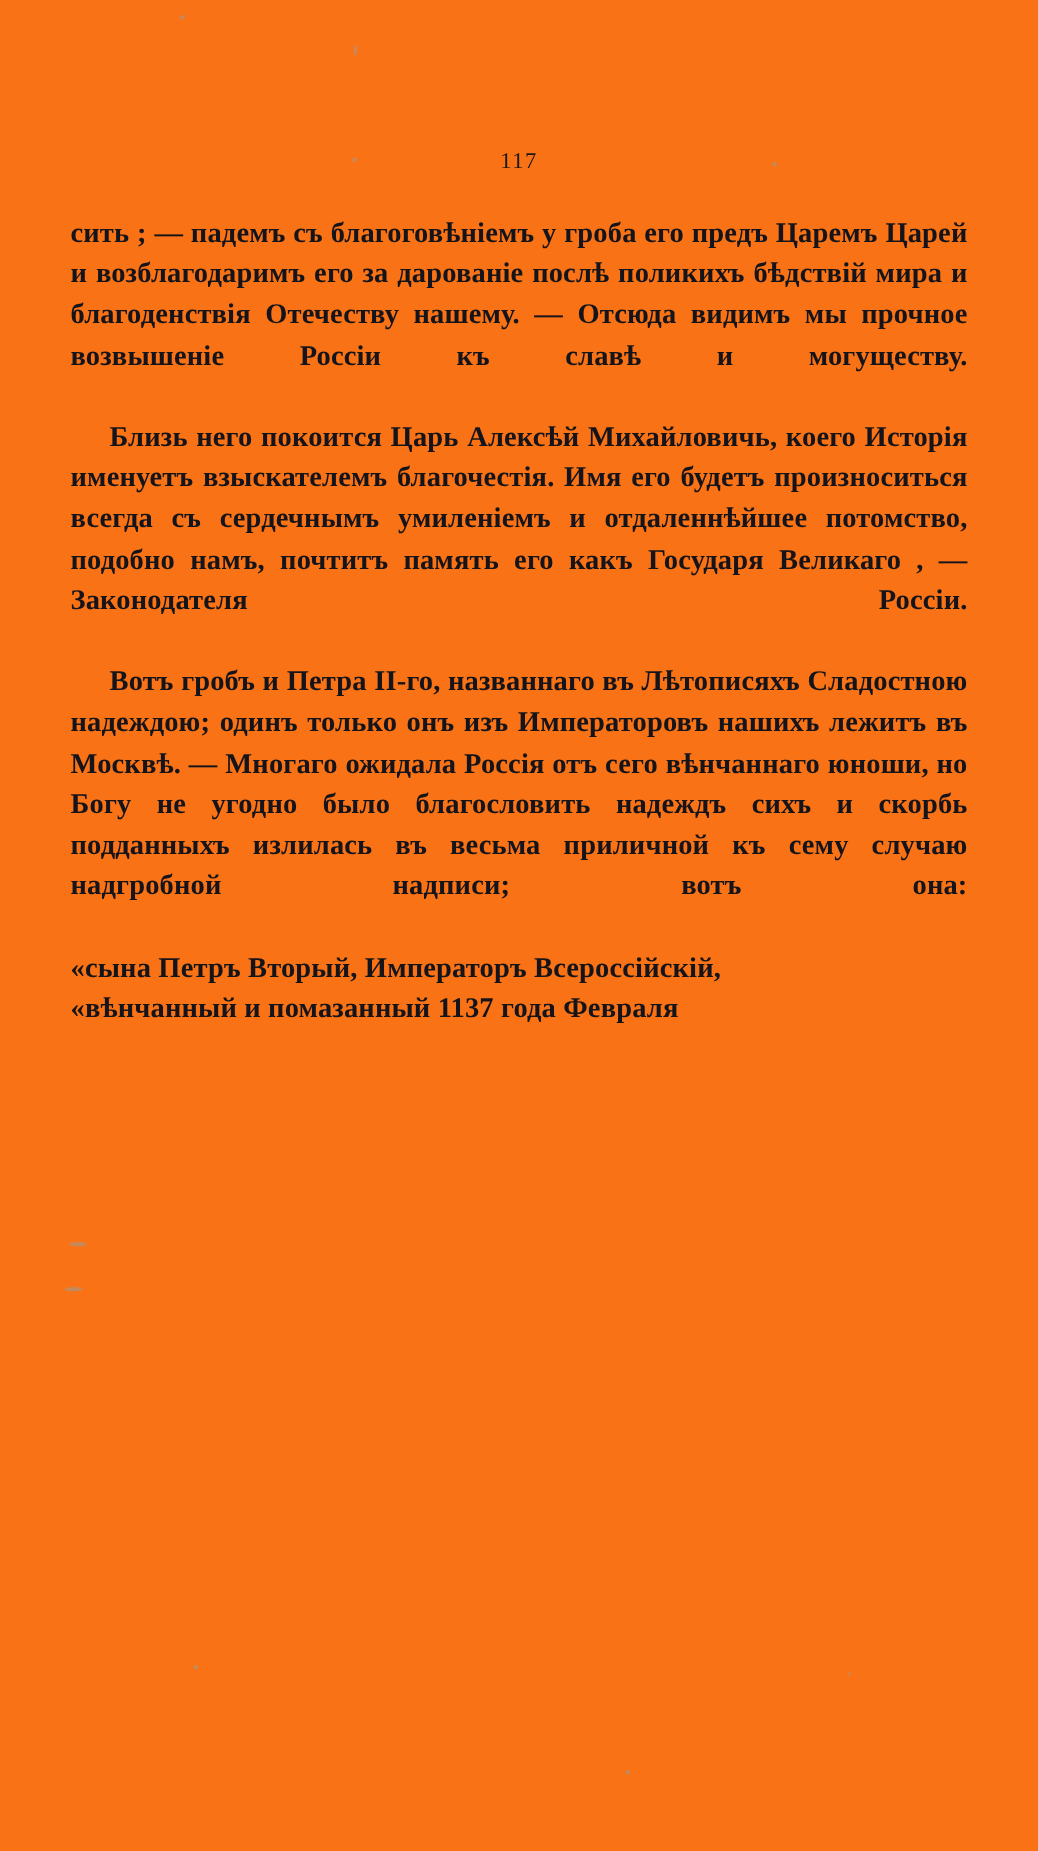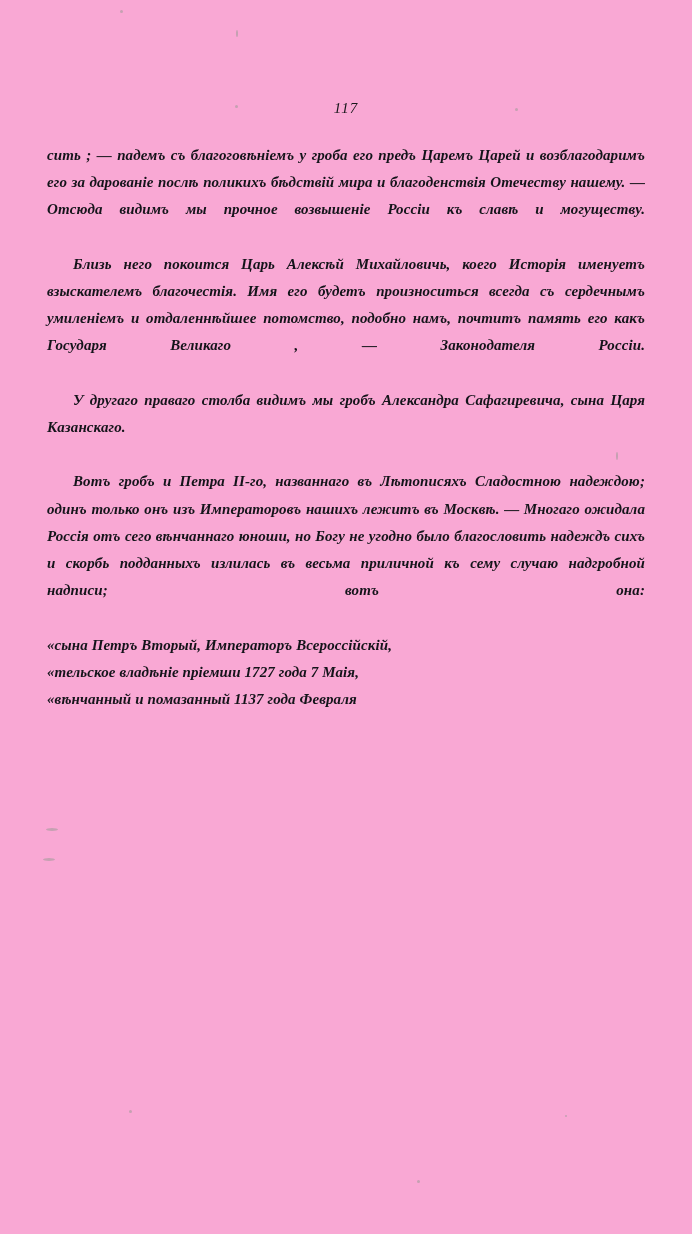--- a/index.html
+++ b/index.html
@@ -13,22 +13,21 @@
     position: relative;
     overflow: hidden;
     font-family: "Liberation Serif", "DejaVu Serif", serif;
     color: #1a1a1a;
   }
 
   
   .page {
     position: absolute;
     inset: 0;
-    background: #f9a8d4;
-    font-style: italic;
+    background: #f97316;
   }
 
   
   .speck {
     position: absolute;
     background: #9a9a96;
     border-radius: 50%;
     opacity: .55;
   }
 
@@ -42,21 +41,21 @@
     letter-spacing: 1px;
     font-family: "Liberation Serif", "DejaVu Serif", serif;
     color: #17171a;
   }
 
   .body-text {
     position: absolute;
     top: 142px;
     left: 47px;
     width: 598px;
-    font-size: 15px;
+    font-size: 19px;
     line-height: 27.2px;
     color: #14141a;
     font-weight: 600;
     letter-spacing: .1px;
   }
 
   .para {
     margin: 0 0 0 0;
     text-align: justify;
     text-justify: inter-word;
@@ -94,25 +93,23 @@
   <div class="speck" style="left:565px;top:1115px;width:2px;height:2px;"></div>
 
   <div class="page-number">117</div>
 
   <div class="body-text">
 
     <p class="para">сить ; — падемъ съ благоговѣніемъ у гроба его предъ Царемъ Царей и возблагодаримъ его за дарованіе послѣ поликихъ бѣдствій мира и благоденствія Отечеству нашему. — Отсюда видимъ мы прочное возвышеніе Россіи къ славѣ и могуществу.</p>
 
     <p class="para indent">Близь него покоится Царь Алексѣй Михайловичь, коего Исторія именуетъ взыскателемъ благочестія. Имя его будетъ произноситься всегда съ сердечнымъ умиленіемъ и отдаленнѣйшее потомство, подобно намъ, почтитъ память его какъ Государя Великаго , — Законодателя Россіи.</p>
 
-    <p class="para indent">У другаго праваго столба видимъ мы гробъ Александра Сафагиревича, сына Царя Казанскаго.</p>
 
 
     <p class="para indent">Вотъ гробъ и Петра II-го, названнаго въ Лѣтописяхъ Сладостною надеждою; одинъ только онъ изъ Императоровъ нашихъ лежитъ въ Москвѣ. — Многаго ожидала Россія отъ сего вѣнчаннаго юноши, но Богу не угодно было благословить надеждъ сихъ и скорбь подданныхъ излилась въ весьма приличной къ сему случаю надгробной надписи; вотъ она:</p>
 
     <div class="quote-block">
       <p class="para lastline">«сына Петръ Вторый, Императоръ Всероссійскій,</p>
-      <p class="para lastline">«тельское владѣніе пріемши 1727 года 7 Маія,</p>
       <p class="para lastline">«вѣнчанный и помазанный 1137 года Февраля</p>
     </div>
 
   </div>
 </div>
 
 </body></html>

